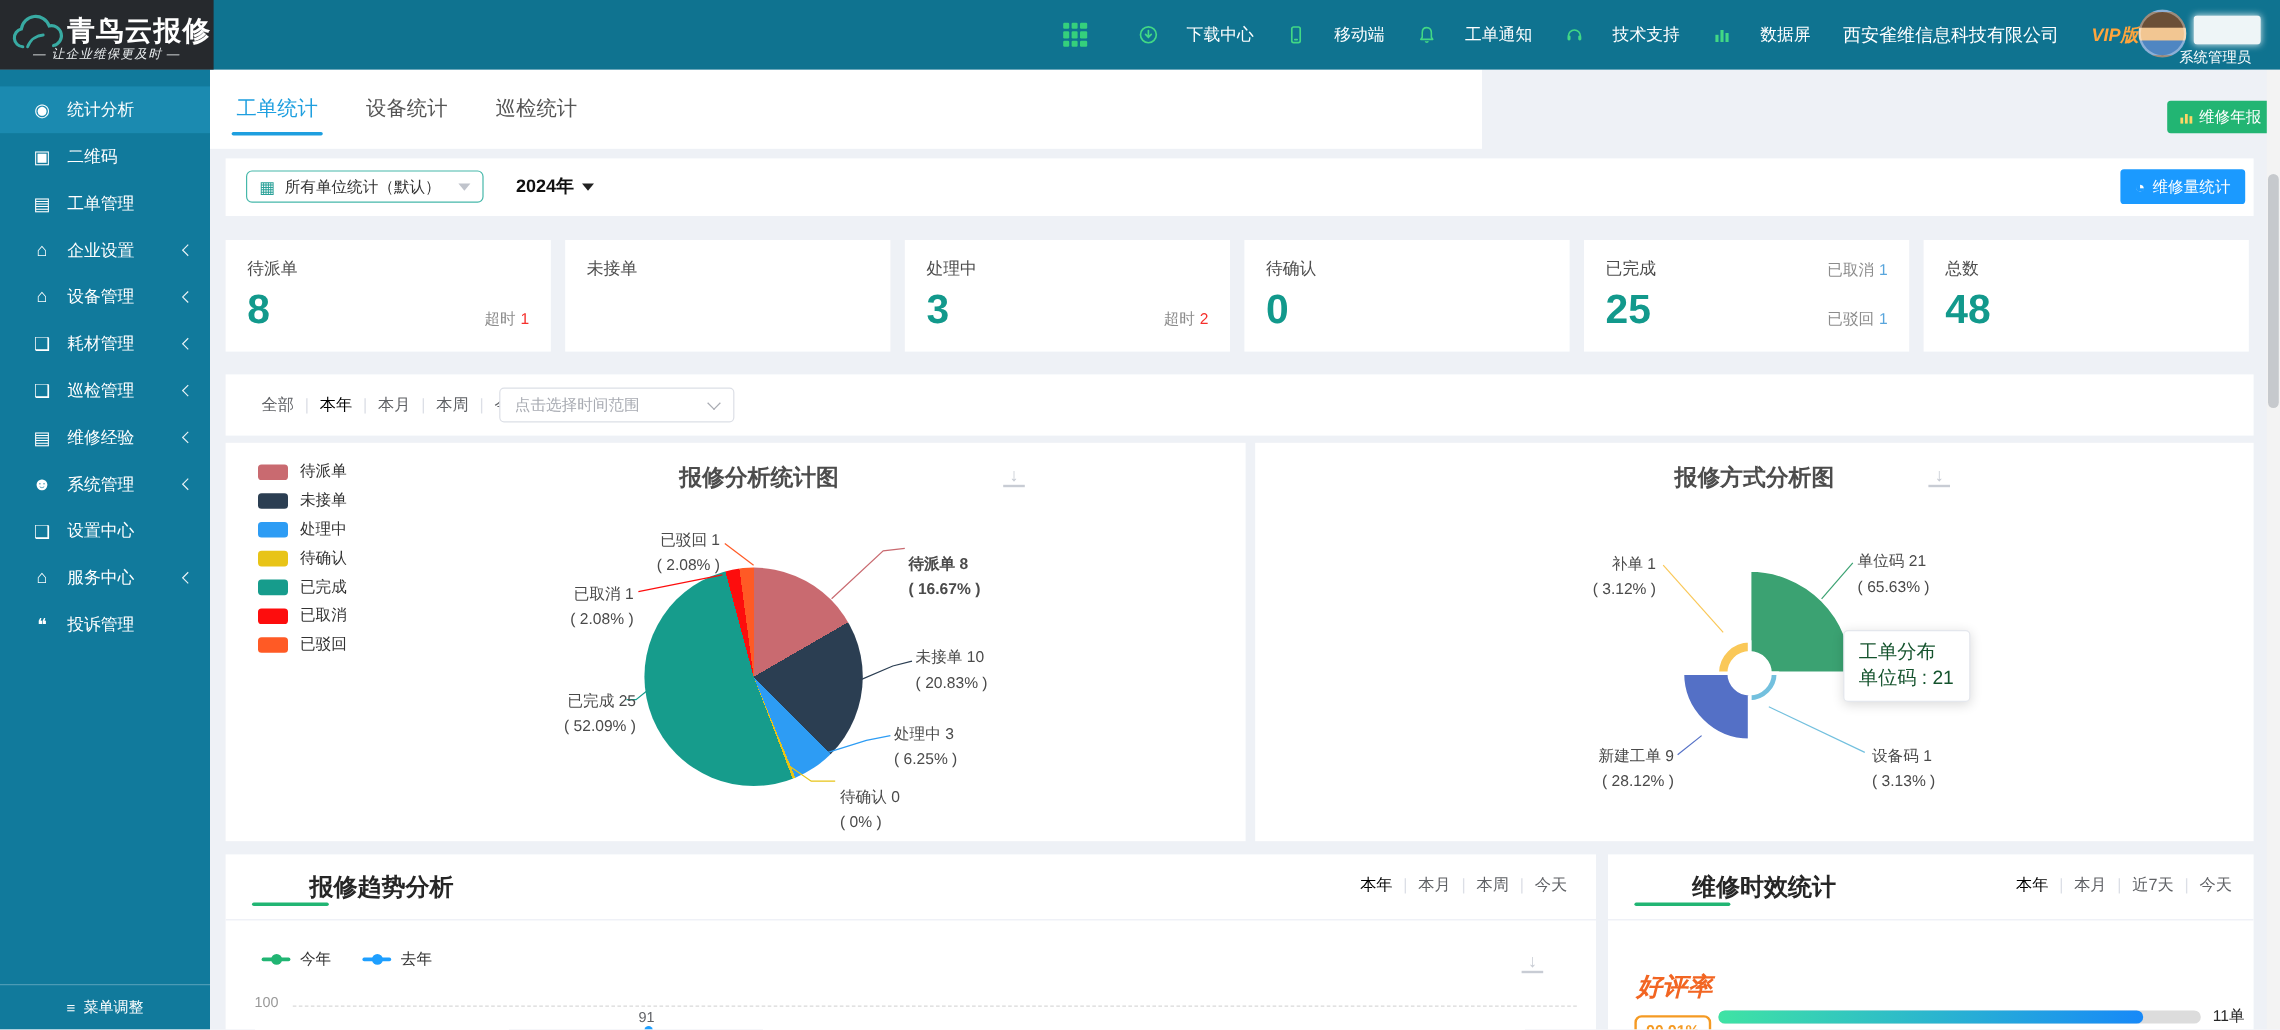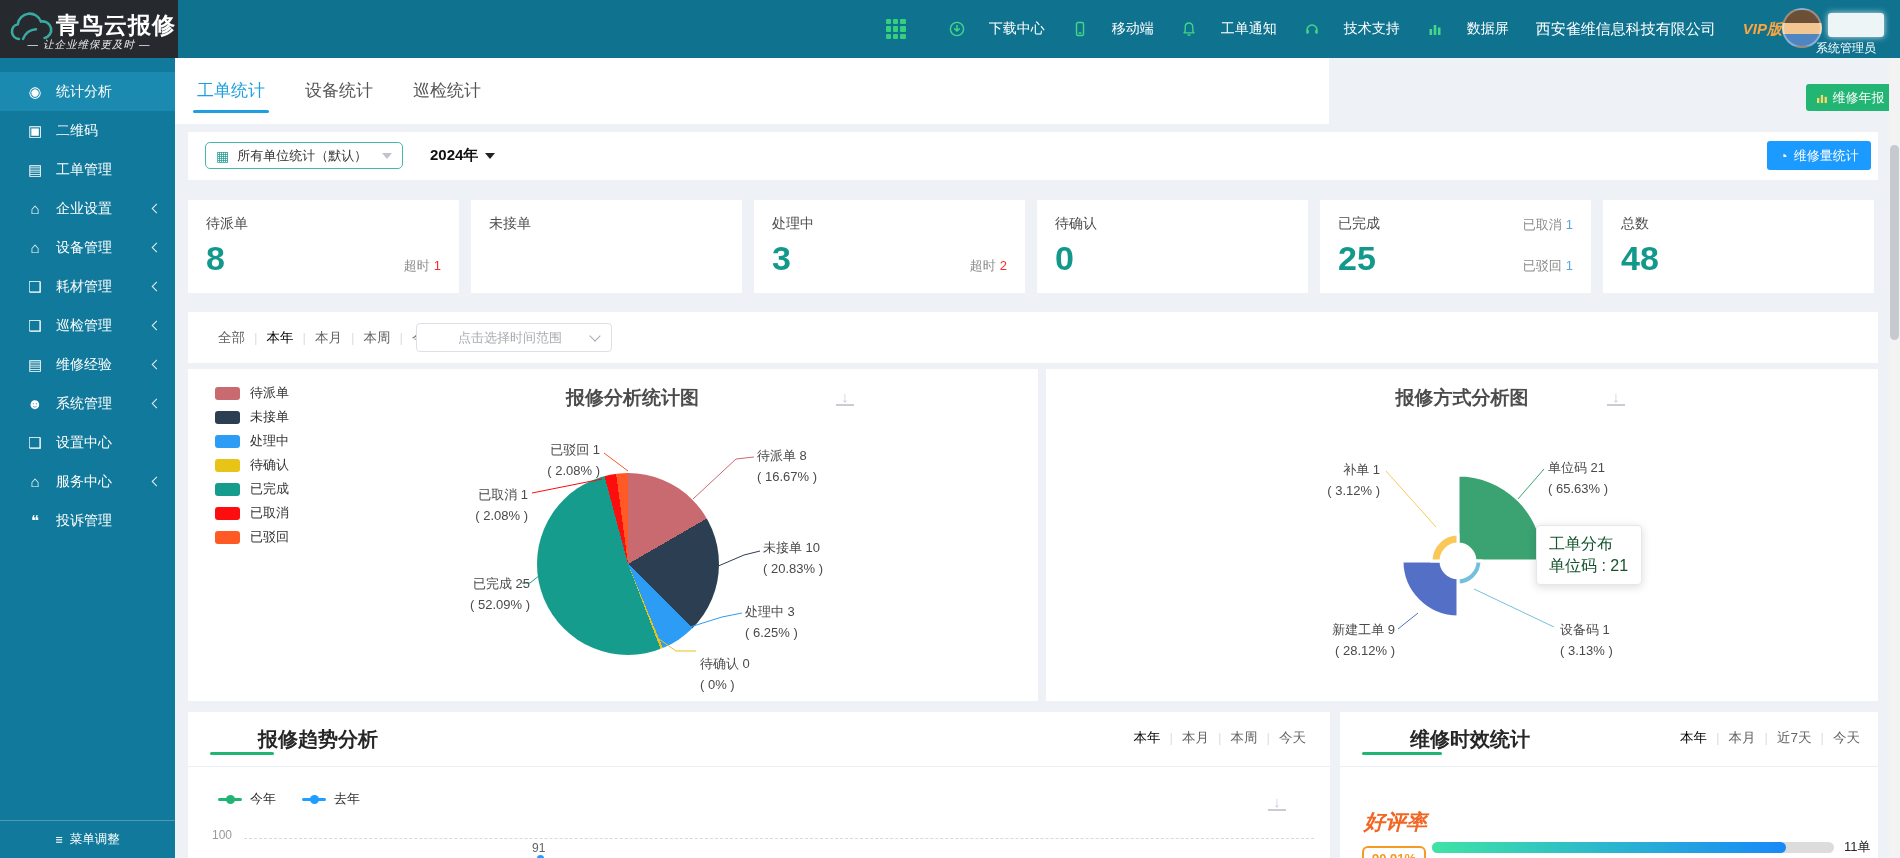--- a/index.html
+++ b/index.html
@@ -27,21 +27,21 @@
   
   .sidebar { position:absolute; left:0; top:58px; width:175px; height:800px; background:#117a9c; z-index:10; }
   .smenu { padding-top:14px; }
   .sitem { position:relative; height:39px; display:flex; align-items:center; padding-left:26px; color:#fff; font-size:14px; cursor:pointer; }
   .sitem.active { background:#1b8ab0; }
   .sicon { width:18px; margin-right:12px; font-size:15px; text-align:center; font-style:normal; }
   .chev { position:absolute; right:15px; top:16px; width:7px; height:7px; border-left:1.5px solid rgba(255,255,255,.9); border-bottom:1.5px solid rgba(255,255,255,.9); transform:rotate(45deg); }
   .sfooter { position:absolute; left:0; bottom:0; width:175px; height:38px; border-top:1px solid rgba(255,255,255,.25); color:#fff; font-size:12.5px; display:flex; align-items:center; justify-content:center; gap:7px; cursor:pointer; }
 
   
-  .tabbar { position:absolute; left:175px; top:58px; width:1154px; height:66px; background:#fff; display:flex; align-items:flex-end; padding-left:18px; gap:32px; }
+  .tabbar { position:absolute; left:175px; top:58px; width:1060px; height:66px; background:#fff; display:flex; align-items:flex-end; padding-left:18px; gap:32px; }
   .tab { font-size:17px; color:#555; padding:0 4px 22px; cursor:pointer; position:relative; }
   .tab.active { color:#1e9fdf; }
   .tab.active::after { content:""; position:absolute; left:0; right:0; bottom:11px; height:3px; background:#1e9fdf; border-radius:2px; }
   .btn-annual { position:absolute; left:1806px; top:84px; width:88px; height:27px; background:#22b573; border-radius:3px; color:#fff; font-size:13px; display:flex; align-items:center; justify-content:center; gap:5px; cursor:pointer; }
 
   
   .unitrow { position:absolute; left:188px; top:132px; width:1690px; height:48px; background:#fff; }
   .unitsel { position:absolute; left:17px; top:10px; width:198px; height:27px; border:1px solid #46b8aa; border-radius:5px; display:flex; align-items:center; padding:0 10px; gap:8px; cursor:pointer; background:#fff; }
   .unitsel .bld { color:#2aa198; font-size:14px; font-style:normal; }
   .unitsel .val { font-size:13px; color:#333; flex:1; }
@@ -59,21 +59,21 @@
   .sx { position:absolute; right:18px; font-size:13px; color:#8c8c8c; }
   .sx .red { color:#f5302c; margin-left:4px; }
   .sx .blue { color:#58a5dc; margin-left:4px; }
 
   
   .filterrow { position:absolute; left:188px; top:312px; width:1690px; height:51px; background:#fff; display:flex; align-items:center; }
   .qranges { margin-left:30px; display:flex; align-items:center; }
   .qr { font-size:13.5px; color:#606266; cursor:pointer; }
   .qr.active { color:#000000; }
   .qr:not(:last-child)::after { content:"|"; color:#dcdfe6; padding:0 9px; }
-  .datesel { position:absolute; left:228px; top:11px; width:196px; height:29px; border:1px solid #dcdfe6; border-radius:4px; display:flex; align-items:center; padding:0 12px; cursor:pointer; background:#fff;text-align:center; }
+  .datesel { position:absolute; left:228px; top:11px; width:196px; height:29px; border:1px solid #dcdfe6; border-radius:4px; display:flex; align-items:center; padding:0 12px; cursor:pointer; background:#fff; }
   .datesel .ph { flex:1; font-size:13px; color:#a8abb2; }
   .chevdown { width:8px; height:8px; border-left:1.5px solid #a8abb2; border-bottom:1.5px solid #a8abb2; transform:rotate(-45deg); margin-top:-4px; }
 
   
   .chartL { position:absolute; left:188px; top:369px; width:850px; height:332px; background:#fff; }
   .chartR { position:absolute; left:1046px; top:369px; width:832px; height:332px; background:#fff; }
   .ctitle { position:absolute; font-size:19px; font-weight:bold; color:#4c4c4c; }
   .dlicon { position:absolute; width:18px; text-align:center; color:#c8ccd4; font-size:15px; line-height:15px; border-bottom:2px solid #c8ccd4; cursor:pointer; font-style:normal; }
   .lrow { display:flex; align-items:center; height:24px; gap:10px; }
   .sw { width:25px; height:13px; border-radius:3px; }
@@ -372,21 +372,21 @@
     <div class="pie1"></div>
     <svg class="leaders" width="850" height="332">
       <polyline points="505,130 548,90 566,88" fill="none" stroke="#c96a70" stroke-width="1"></polyline>
       <polyline points="528,198 556,186 572,182" fill="none" stroke="#2b3e52" stroke-width="1"></polyline>
       <polyline points="502,258 534,248 554,244" fill="none" stroke="#2d9cf4" stroke-width="1"></polyline>
       <polyline points="468,268 488,282 508,282" fill="none" stroke="#e8c417" stroke-width="1"></polyline>
       <polyline points="352,206 342,214 334,214" fill="none" stroke="#169c8c" stroke-width="1"></polyline>
       <polyline points="344,124 414,110" fill="none" stroke="#fd0d0d" stroke-width="1"></polyline>
       <polyline points="416,84 440,102" fill="none" stroke="#ff5a25" stroke-width="1"></polyline>
     </svg>
-    <div class="plabel" style="left:569px; top:76px;">
+    <div class="plabel" style="left:569px; top:90px;font-weight:bold;">
       <div>待派单 8</div>
       <div>( 16.67% )</div>
     </div>
     <div class="plabel" style="left:575px; top:168px;">
       <div>未接单 10</div>
       <div>( 20.83% )</div>
     </div>
     <div class="plabel" style="left:557px; top:232px;">
       <div>处理中 3</div>
       <div>( 6.25% )</div>

